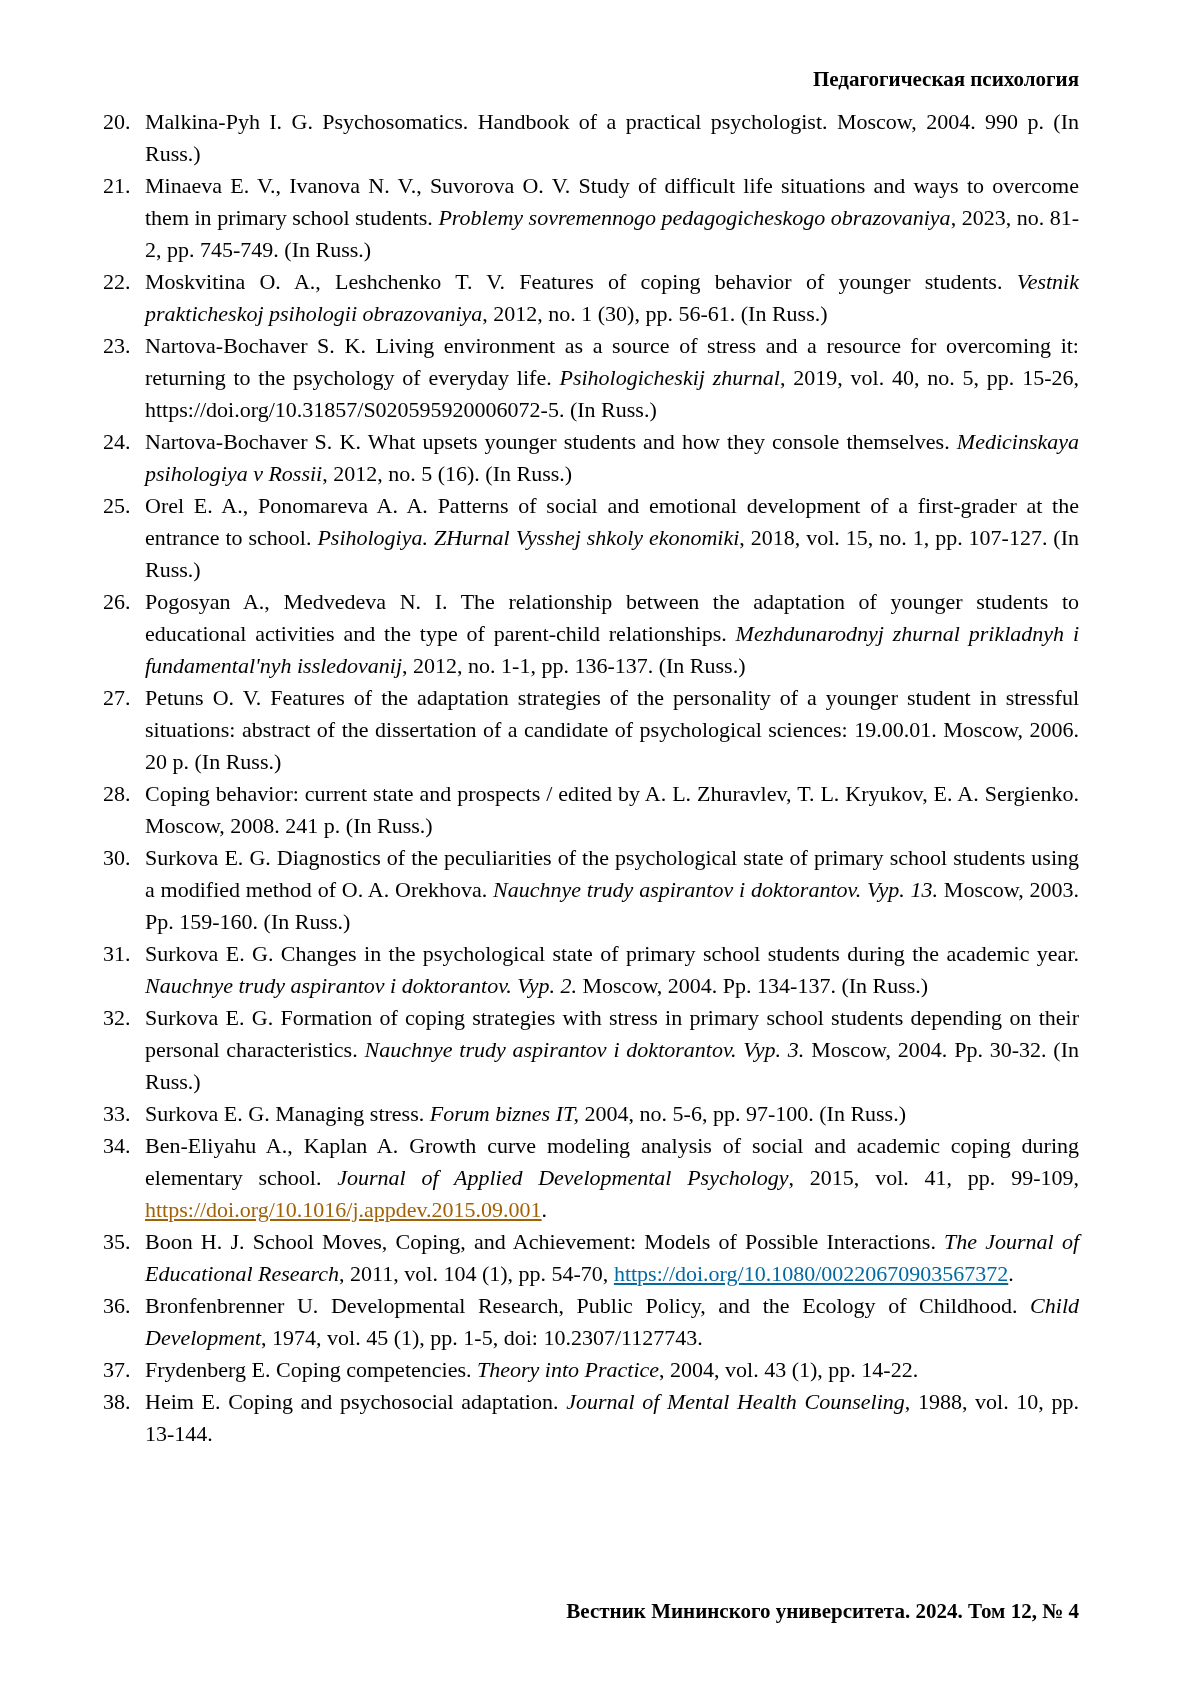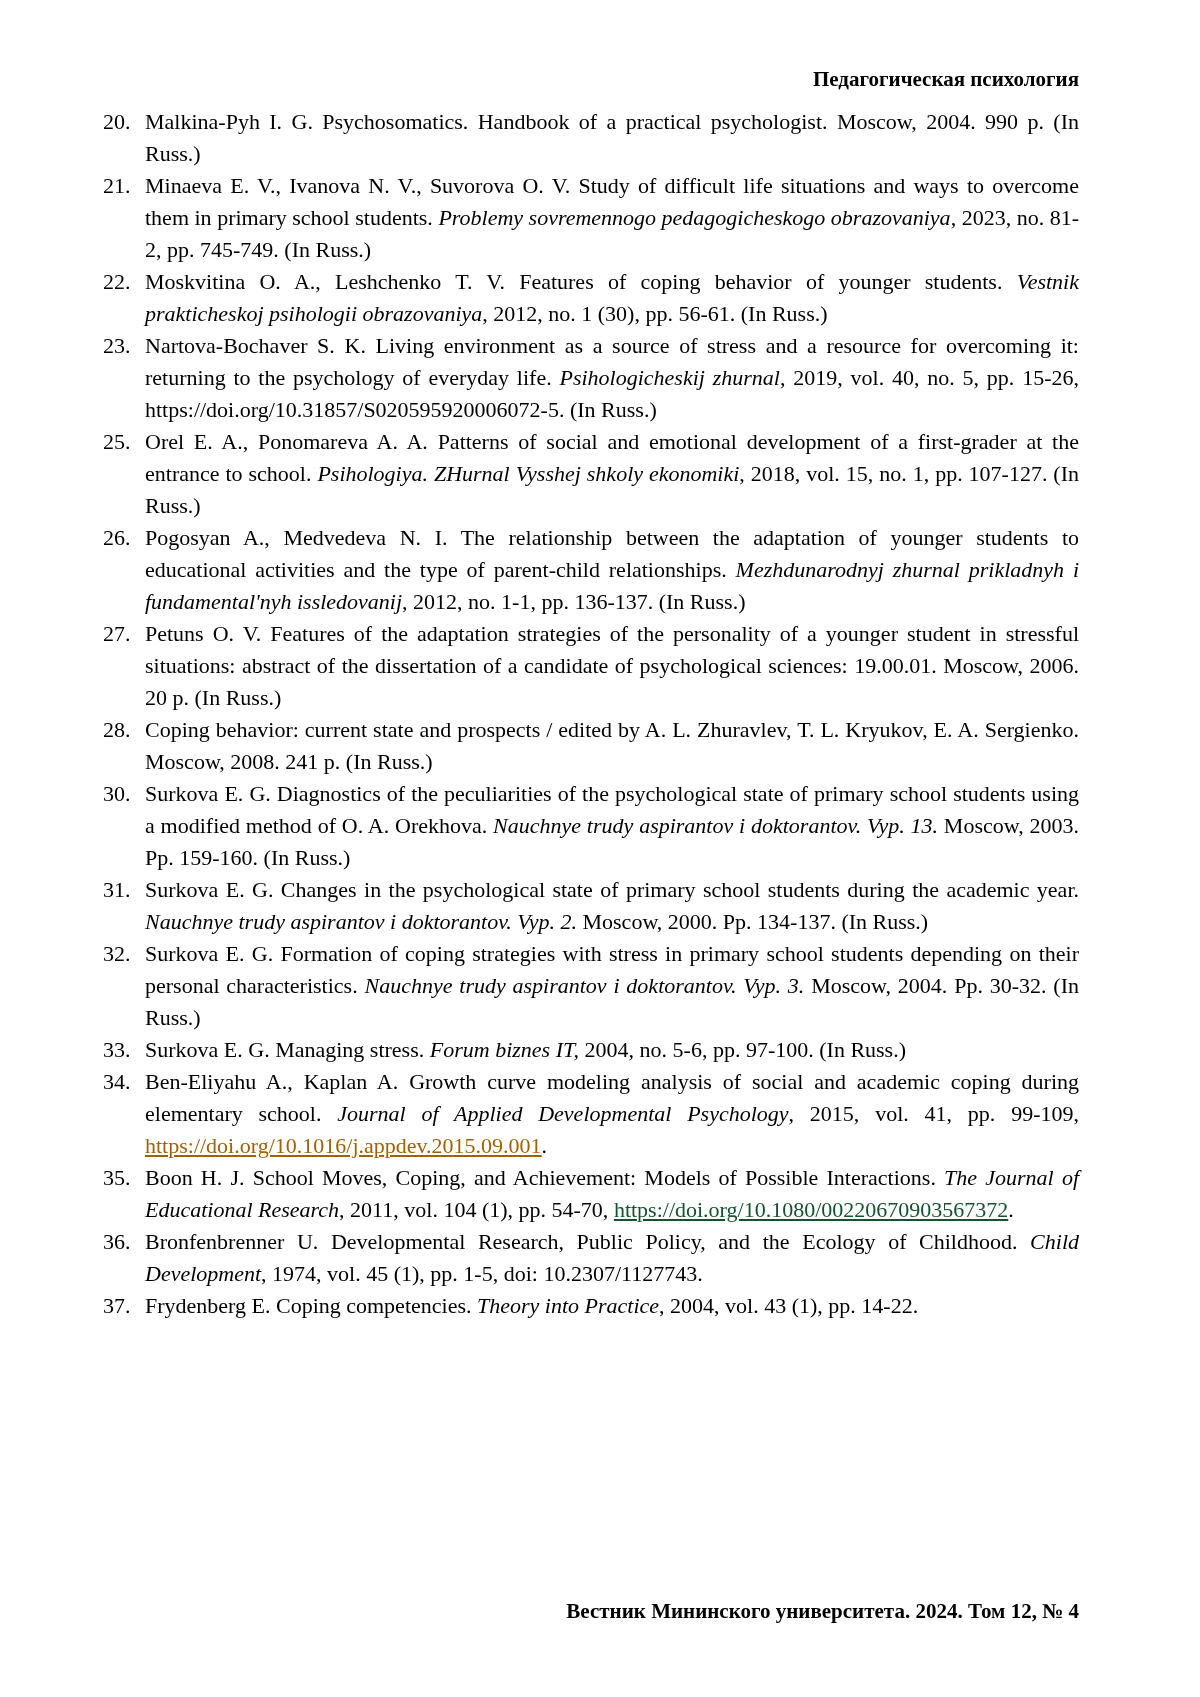--- a/index.html
+++ b/index.html
@@ -65,20 +65,24 @@
       </div>
       <div class="ref">
         <span class="num">22.</span>
         <div class="txt"><span>Moskvitina O. A., Leshchenko T. V. Features of coping behavior of younger students. </span><em>Vestnik prakticheskoj psihologii obrazovaniya</em><span>, 2012, no. 1 (30), pp. 56-61. (In Russ.)</span></div>
       </div>
       <div class="ref">
         <span class="num">23.</span>
         <div class="txt"><span>Nartova-Bochaver S. K. Living environment as a source of stress and a resource for overcoming it: returning to the psychology of everyday life. </span><em>Psihologicheskij zhurnal</em><span>, 2019, vol. 40, no. 5, pp. 15-26, https://doi.org/10.31857/S020595920006072-5. (In Russ.)</span></div>
       </div>
       <div class="ref">
+        <span class="num">24.</span>
+        <div class="txt"><span>Nartova-Bochaver S. K. What upsets younger students and how they console themselves. </span><em>Medicinskaya psihologiya v Rossii</em><span>, 2012, no. 5 (16). (In Russ.)</span></div>
+      </div>
+      <div class="ref">
         <span class="num">25.</span>
         <div class="txt"><span>Orel E. A., Ponomareva A. A. Patterns of social and emotional development of a first-grader at the entrance to school. </span><em>Psihologiya. ZHurnal Vysshej shkoly ekonomiki</em><span>, 2018, vol. 15, no. 1, pp. 107-127. (In Russ.)</span></div>
       </div>
       <div class="ref">
         <span class="num">26.</span>
         <div class="txt"><span>Pogosyan A., Medvedeva N. I. The relationship between the adaptation of younger students to educational activities and the type of parent-child relationships. </span><em>Mezhdunarodnyj zhurnal prikladnyh i fundamental'nyh issledovanij</em><span>, 2012, no. 1-1, pp. 136-137. (In Russ.)</span></div>
       </div>
       <div class="ref">
         <span class="num">27.</span>
         <div class="txt"><span>Petuns O. V. Features of the adaptation strategies of the personality of a younger student in stressful situations: abstract of the dissertation of a candidate of psychological sciences: 19.00.01. Moscow, 2006. 20 p. (In Russ.)</span></div>
@@ -86,42 +90,46 @@
       <div class="ref">
         <span class="num">28.</span>
         <div class="txt"><span>Coping behavior: current state and prospects / edited by A. L. Zhuravlev, T. L. Kryukov, E. A. Sergienko. Moscow, 2008. 241 p. (In Russ.)</span></div>
       </div>
       <div class="ref">
         <span class="num">30.</span>
         <div class="txt"><span>Surkova E. G. Diagnostics of the peculiarities of the psychological state of primary school students using a modified method of O. A. Orekhova. </span><em>Nauchnye trudy aspirantov i doktorantov. Vyp. 13.</em><span> Moscow, 2003. Pp. 159-160. (In Russ.)</span></div>
       </div>
       <div class="ref">
         <span class="num">31.</span>
-        <div class="txt"><span>Surkova E. G. Changes in the psychological state of primary school students during the academic year. </span><em>Nauchnye trudy aspirantov i doktorantov. Vyp. 2.</em><span> Moscow, 2000. Pp. 134-137. (In Russ.)</span></div>
+        <div class="txt"><span>Surkova E. G. Changes in the psychological state of primary school students during the academic year. </span><em>Nauchnye trudy aspirantov i doktorantov. Vyp. 2.</em><span> Moscow, 2004. Pp. 134-137. (In Russ.)</span></div>
       </div>
       <div class="ref">
         <span class="num">32.</span>
         <div class="txt"><span>Surkova E. G. Formation of coping strategies with stress in primary school students depending on their personal characteristics. </span><em>Nauchnye trudy aspirantov i doktorantov. Vyp. 3.</em><span> Moscow, 2004. Pp. 30-32. (In Russ.)</span></div>
       </div>
       <div class="ref">
         <span class="num">33.</span>
         <div class="txt"><span>Surkova E. G. Managing stress. </span><em>Forum biznes IT,</em><span> 2004, no. 5-6, pp. 97-100. (In Russ.)</span></div>
       </div>
       <div class="ref">
         <span class="num">34.</span>
         <div class="txt"><span>Ben-Eliyahu A., Kaplan A. Growth curve modeling analysis of social and academic coping during elementary school. </span><em>Journal of Applied Developmental Psychology</em><span>, 2015, vol. 41, pp. 99-109, </span><a style="color: #a16207;">https://doi.org/10.1016/j.appdev.2015.09.001</a><span>.</span></div>
       </div>
       <div class="ref">
         <span class="num">35.</span>
-        <div class="txt"><span>Boon H. J. School Moves, Coping, and Achievement: Models of Possible Interactions. </span><em>The Journal of Educational Research</em><span>, 2011, vol. 104 (1), pp. 54-70, </span><a style="color: #14532d;">https://doi.org/10.1080/00220670903567372</a><span>.</span></div>
+        <div class="txt"><span>Boon H. J. School Moves, Coping, and Achievement: Models of Possible Interactions. </span><em>The Journal of Educational Research</em><span>, 2011, vol. 104 (1), pp. 54-70, </span><a style="color: #0369a1;">https://doi.org/10.1080/00220670903567372</a><span>.</span></div>
       </div>
       <div class="ref">
         <span class="num">36.</span>
         <div class="txt"><span>Bronfenbrenner U. Developmental Research, Public Policy, and the Ecology of Childhood. </span><em>Child Development</em><span>, 1974, vol. 45 (1), pp. 1-5, doi: 10.2307/1127743.</span></div>
       </div>
       <div class="ref">
         <span class="num">37.</span>
         <div class="txt"><span>Frydenberg E. Coping competencies. </span><em>Theory into Practice</em><span>, 2004, vol. 43 (1), pp. 14-22.</span></div>
       </div>
+      <div class="ref">
+        <span class="num">38.</span>
+        <div class="txt"><span>Heim E. Coping and psychosocial adaptation. </span><em>Journal of Mental Health Counseling</em><span>, 1988, vol. 10, pp. 13-144.</span></div>
+      </div>
     </div>
 
   <div class="running-foot">Вестник Мининского университета. 2024. Том 12, № 4</div>
 </div>
 
 </body></html>

